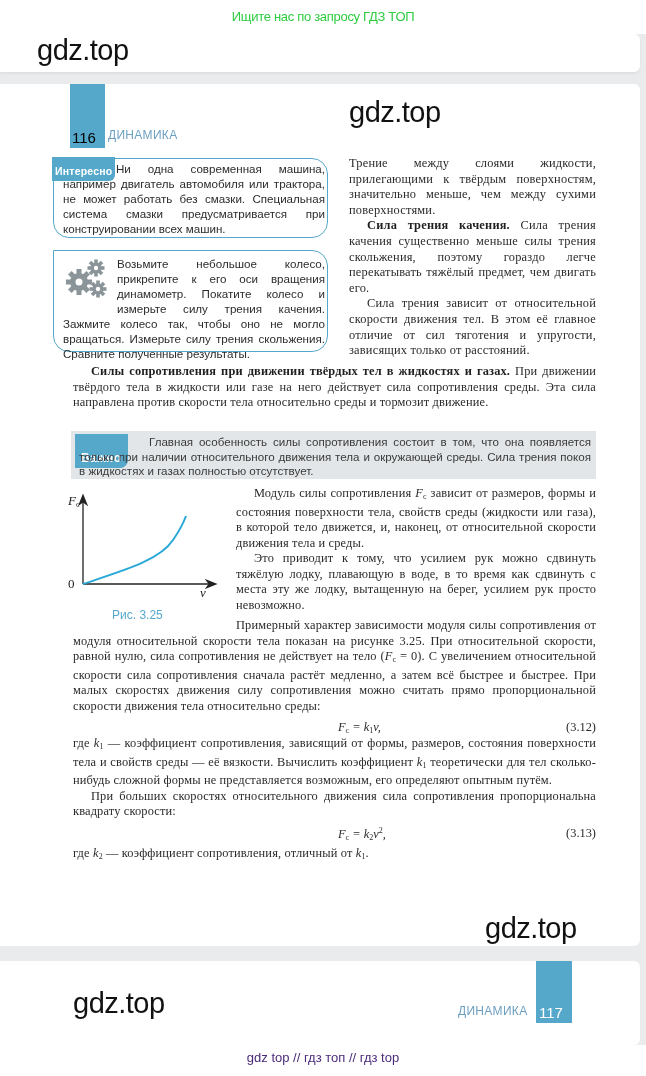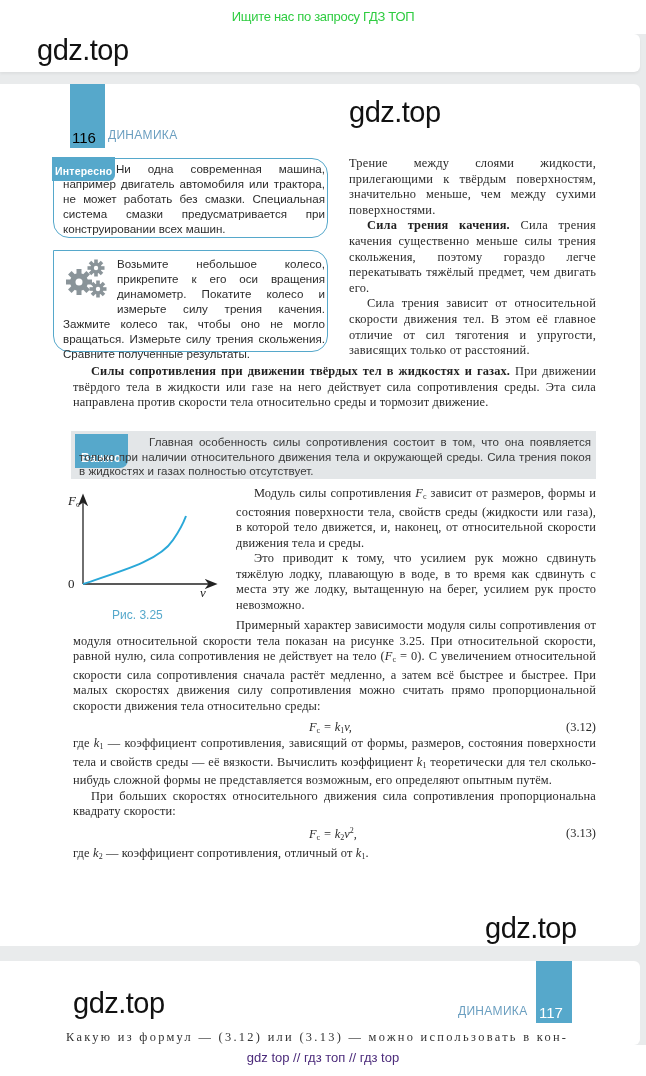--- a/index.html
+++ b/index.html
@@ -84,21 +84,21 @@
   .important .txt { position: absolute; left: 8px; top: 4px; width: 512px; text-indent: 70px; text-align: justify; }
 
   .figure { position: absolute; left: 70px; top: 404px; width: 165px; height: 140px; }
   .fig-caption {
     position: absolute; left: 42px; top: 120px; font-family: "Liberation Sans", sans-serif;
     font-size: 12px; color: #56a8cb;
   }
   .ax-label { position: absolute; font-style: italic; font-size: 13px; color: #222; }
 
   .formula { position: absolute; left: 73px; width: 523px; font-size: 12.4px; color: #2a2a2a; height: 16px; }
-  .formula .f { position: absolute; left: 236px; font-style: italic; }
+  .formula .f { position: absolute; left: 265px; font-style: italic; }
   .formula .n { position: absolute; right: 0; }
   i { font-style: italic; }
   sub { font-size: 8px; vertical-align: -2px; }
   sup { font-size: 8px; vertical-align: 5px; }
 
   .tab-117 { position: absolute; left: 536px; top: 0; width: 36px; height: 62px; background: #56a8cb; }
   .tab-117 .num { position: absolute; left: 3px; bottom: 2px; font-family: "Liberation Sans", sans-serif; font-size: 15px; color: #fff; }
   .section-117 { position: absolute; left: 458px; top: 43px; font-family: "Liberation Sans", sans-serif; font-size: 12px; color: #6b9fc0; letter-spacing: 0.3px; }
   .next-line { position: absolute; left: 66px; top: 69px; width: 530px; font-size: 12.4px; color: #333; letter-spacing: 2.3px; white-space: nowrap; }
 
@@ -225,16 +225,15 @@
 
   <span class="wm" style="left:485px; top:828px;">gdz.top</span>
 </div>
 
 <div class="page p117">
   <div class="tab-117">
     <span class="num">117</span>
   </div>
   <span class="section-117">ДИНАМИКА</span>
   <span class="wm" style="left:73px; top:26px;">gdz.top</span>
-  <div class="next-line">Какую из формул — (3.12) или (3.13) — можно использовать в кон-</div>
 </div>
 
 <div class="bottom-banner">gdz top // гдз топ // гдз top</div>
 
 </body></html>

